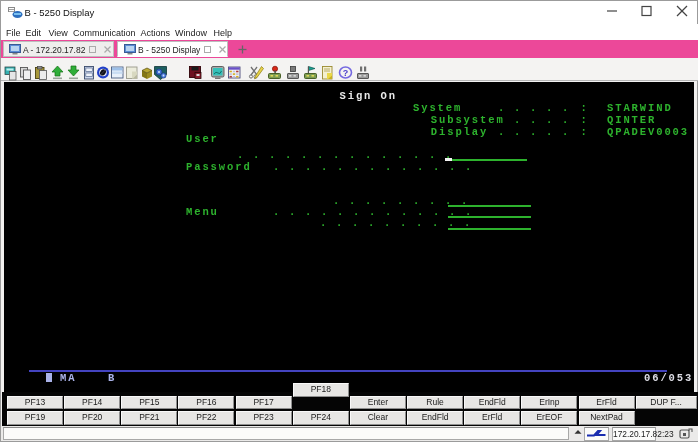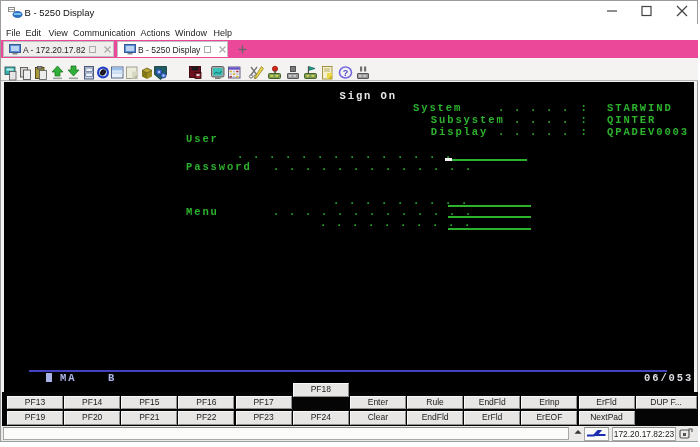--- a/index.html
+++ b/index.html
@@ -294,19 +294,19 @@
 
   <div class="abs" id="statusbar"></div>
   <div class="sbox" style="left:3px;top:427px;width:566px;height:13px"></div>
   <svg class="abs" style="left:574px;top:430px" width="8" height="4" viewBox="0 0 8 4">
     <polygon points="4,0 7.5,3.8 0.5,3.8" fill="#333"></polygon>
   </svg>
   <div class="sbox" style="left:584px;top:426.5px;width:25px;height:14px"></div>
   <svg class="abs" style="left:586px;top:429px" width="21" height="9" viewBox="0 0 21 9">
     <path d="M1,6.5 h7 l4,-4.5 h2 l-3.5,4 h9" stroke="#1a2db0" stroke-width="2" fill="none"></path>
   </svg>
-  <div class="sbox" style="left:612px;top:426.5px;width:64px;height:14px;font-size:8.4px;color:#222;text-align:center;line-height:13px">172.20.17.82:23</div>
+  <div class="sbox" style="left:612px;top:426.5px;width:44px;height:14px;font-size:8.4px;color:#222;text-align:center;line-height:13px">172.20.17.82:23</div>
   <svg class="abs" style="left:679px;top:427px" width="14" height="13" viewBox="0 0 14 13">
     <rect x="1" y="3" width="9" height="8" rx="1.5" fill="none" stroke="#555" stroke-width="1.2"></rect>
     <rect x="4" y="6" width="3" height="3" fill="#555"></rect>
     <path d="M10,4 v-2 h3 v3" stroke="#555" stroke-width="1.1" fill="none"></path>
   </svg>
 </div>
 
 </body></html>

